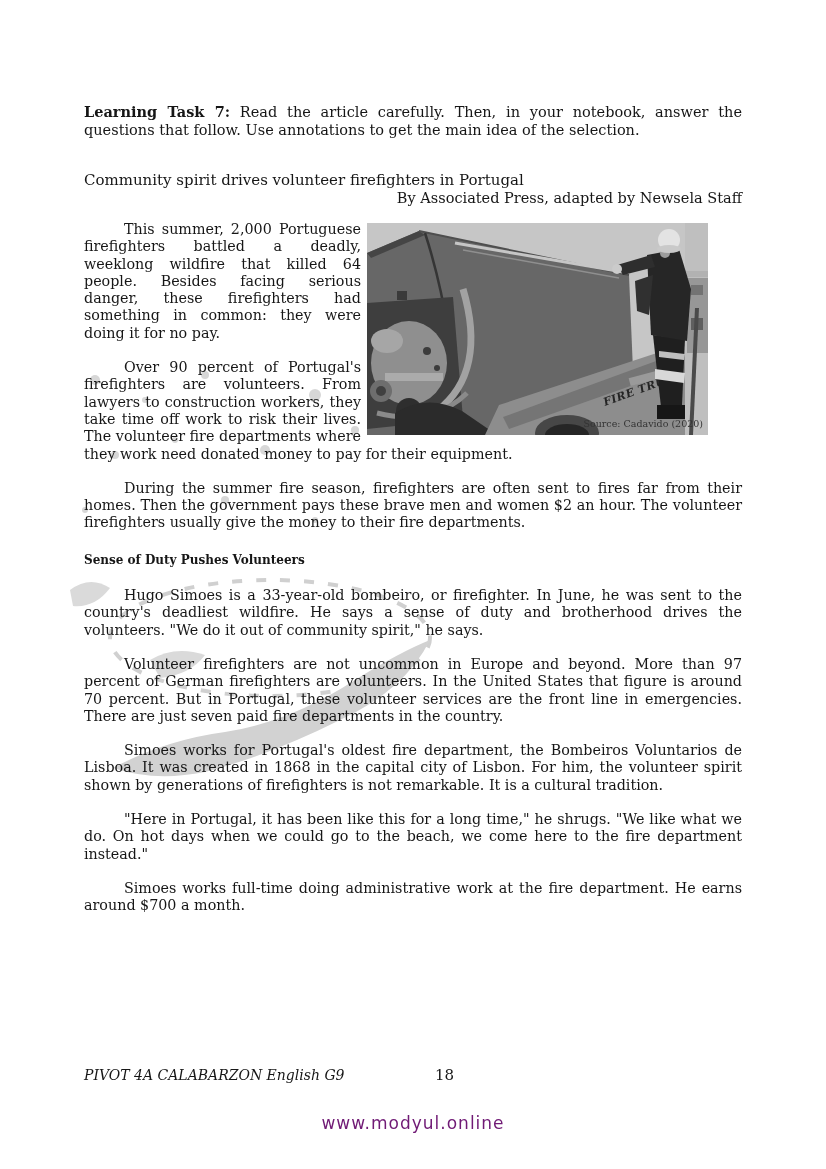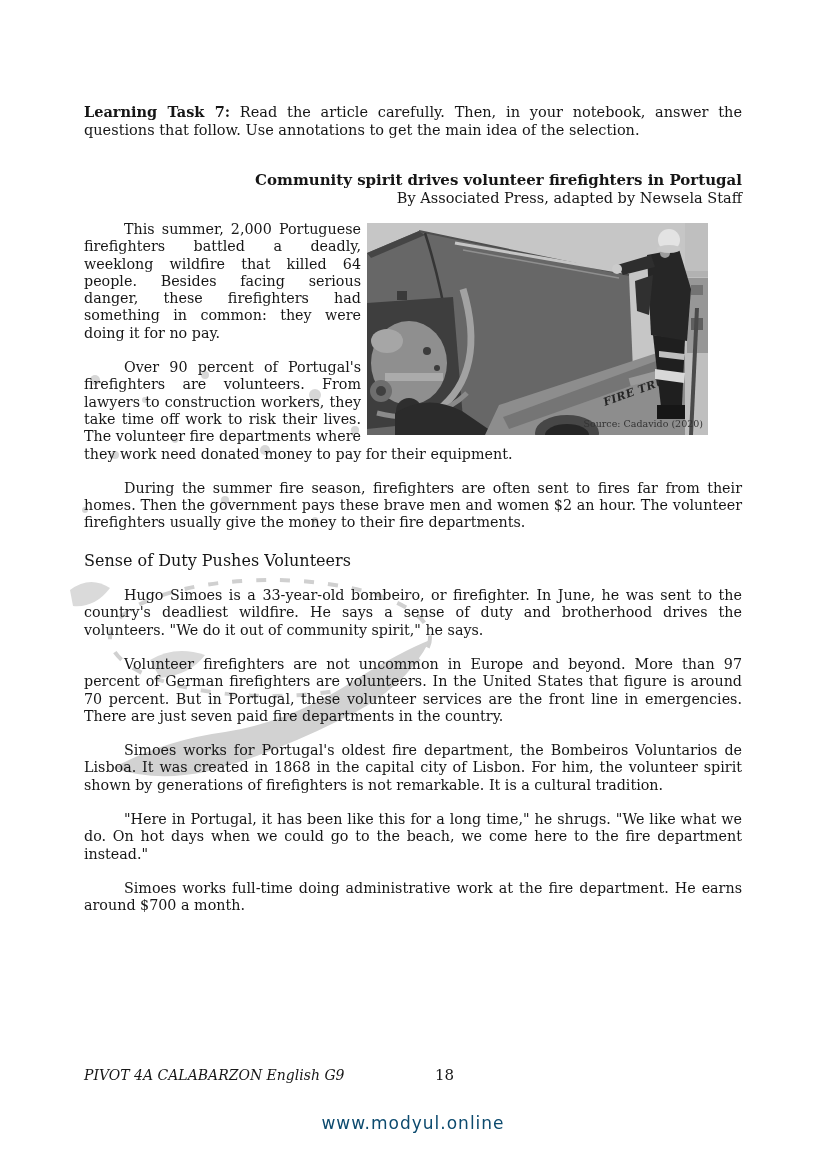--- a/index.html
+++ b/index.html
@@ -31,22 +31,22 @@
     margin: 0;
     font-size: 14.5px;
     line-height: 17.5px;
     text-align: justify;
   }
   .task .lbl { font-weight: bold; }
   .title {
     margin: 32px 0 0 0;
     font-size: 15px;
     line-height: 18px;
-    font-weight: bold;
-    text-align: right;
+    font-weight: normal;
+    text-align: left;
   }
   .byline {
     margin: 0;
     font-size: 14.5px;
     line-height: 18px;
     text-align: right;
   }
   .article-body {
     margin-top: 14px;
     font-size: 14.3px;
@@ -60,22 +60,22 @@
     background: #c6c6c6;
   }
   .photo svg { display: block; width: 341px; height: 212px; }
   .para {
     margin: 0 0 17px 0;
     text-align: justify;
     text-indent: 40px;
   }
   .subhead {
     margin: 20px 0 18px 0;
-    font-size: 16px;
-    font-weight: normal;
+    font-size: 12px;
+    font-weight: bold;
   }
   .footer {
     position: absolute;
     left: 84px;
     top: 1066px;
     z-index: 1;
     font-size: 14px;
     white-space: nowrap;
   }
   .footer .module { font-style: italic; }
@@ -87,21 +87,21 @@
   .site-watermark {
     position: absolute;
     left: 0;
     top: 1113px;
     width: 100%;
     text-align: center;
     z-index: 1;
     font-family: "DejaVu Sans", "Liberation Sans", sans-serif;
     font-size: 17px;
     letter-spacing: 1px;
-    color: #0c4a6e;
+    color: #701a75;
   }
 </style>
 </head>
 <body>
 
 <div class="page">
 
   <svg class="bg-watermark" viewBox="0 0 470 440" aria-hidden="true">
     <g fill="#d7d7d7">
       <circle cx="40" cy="20" r="5"></circle>

